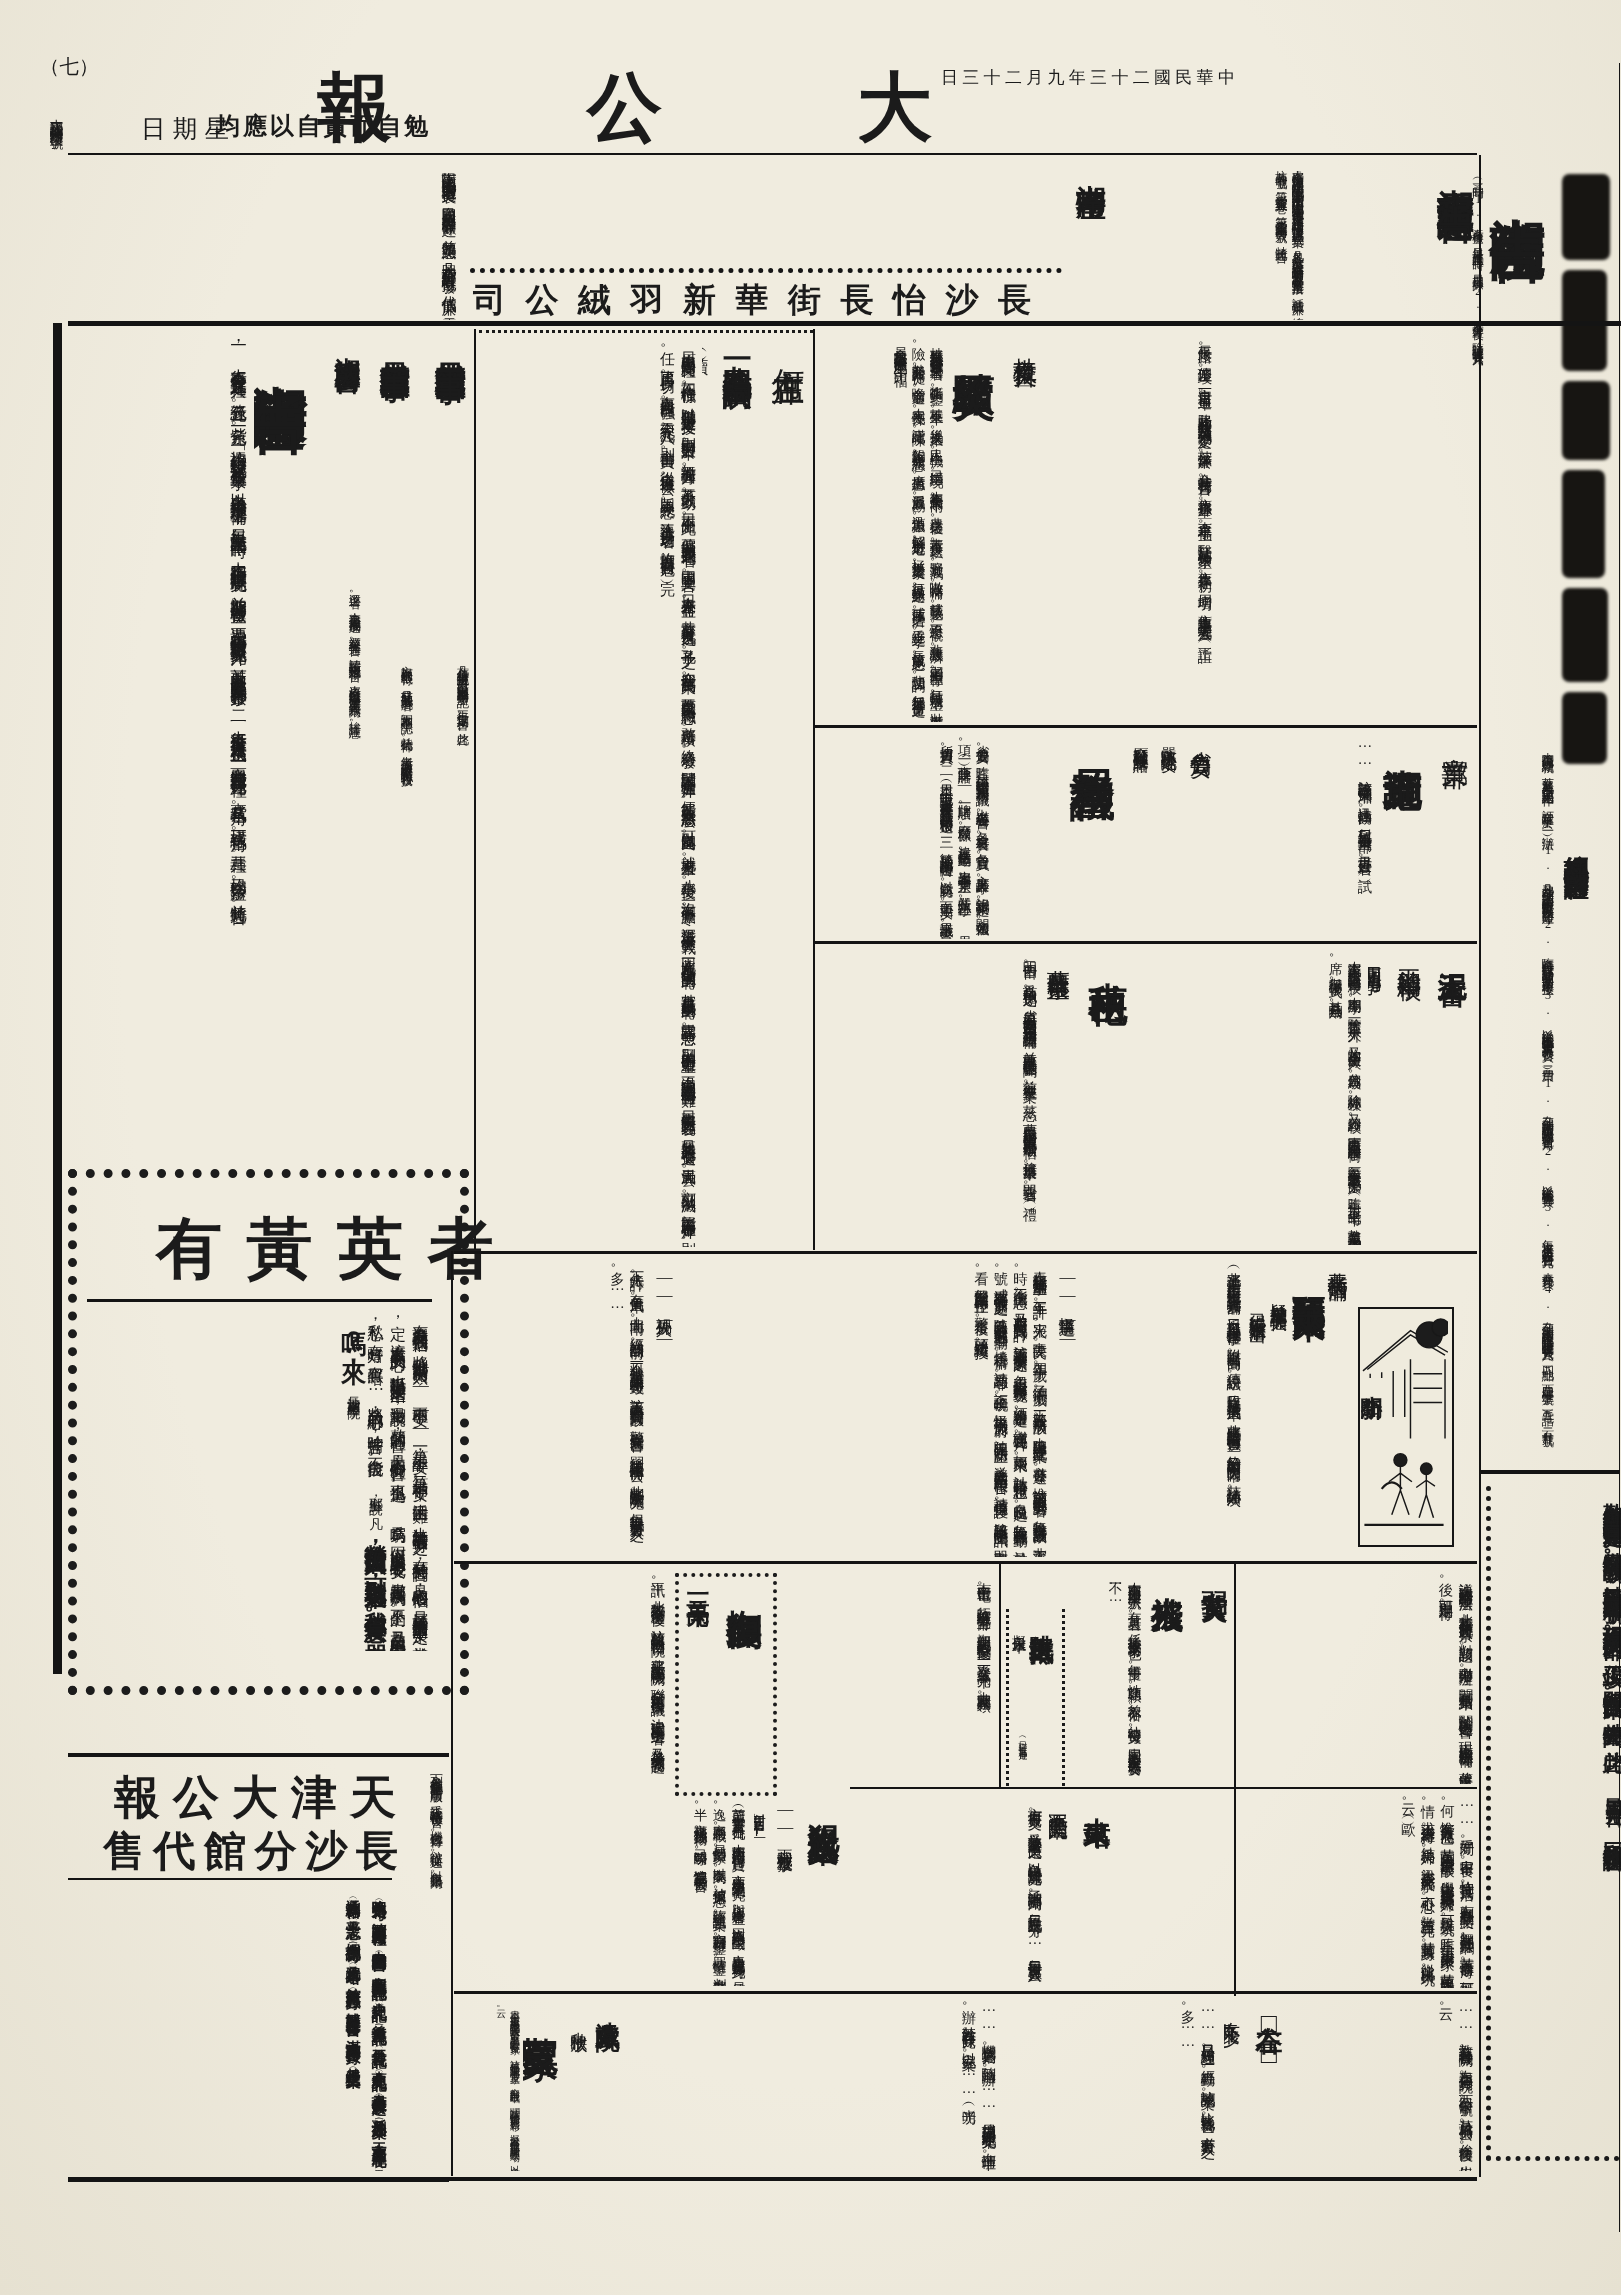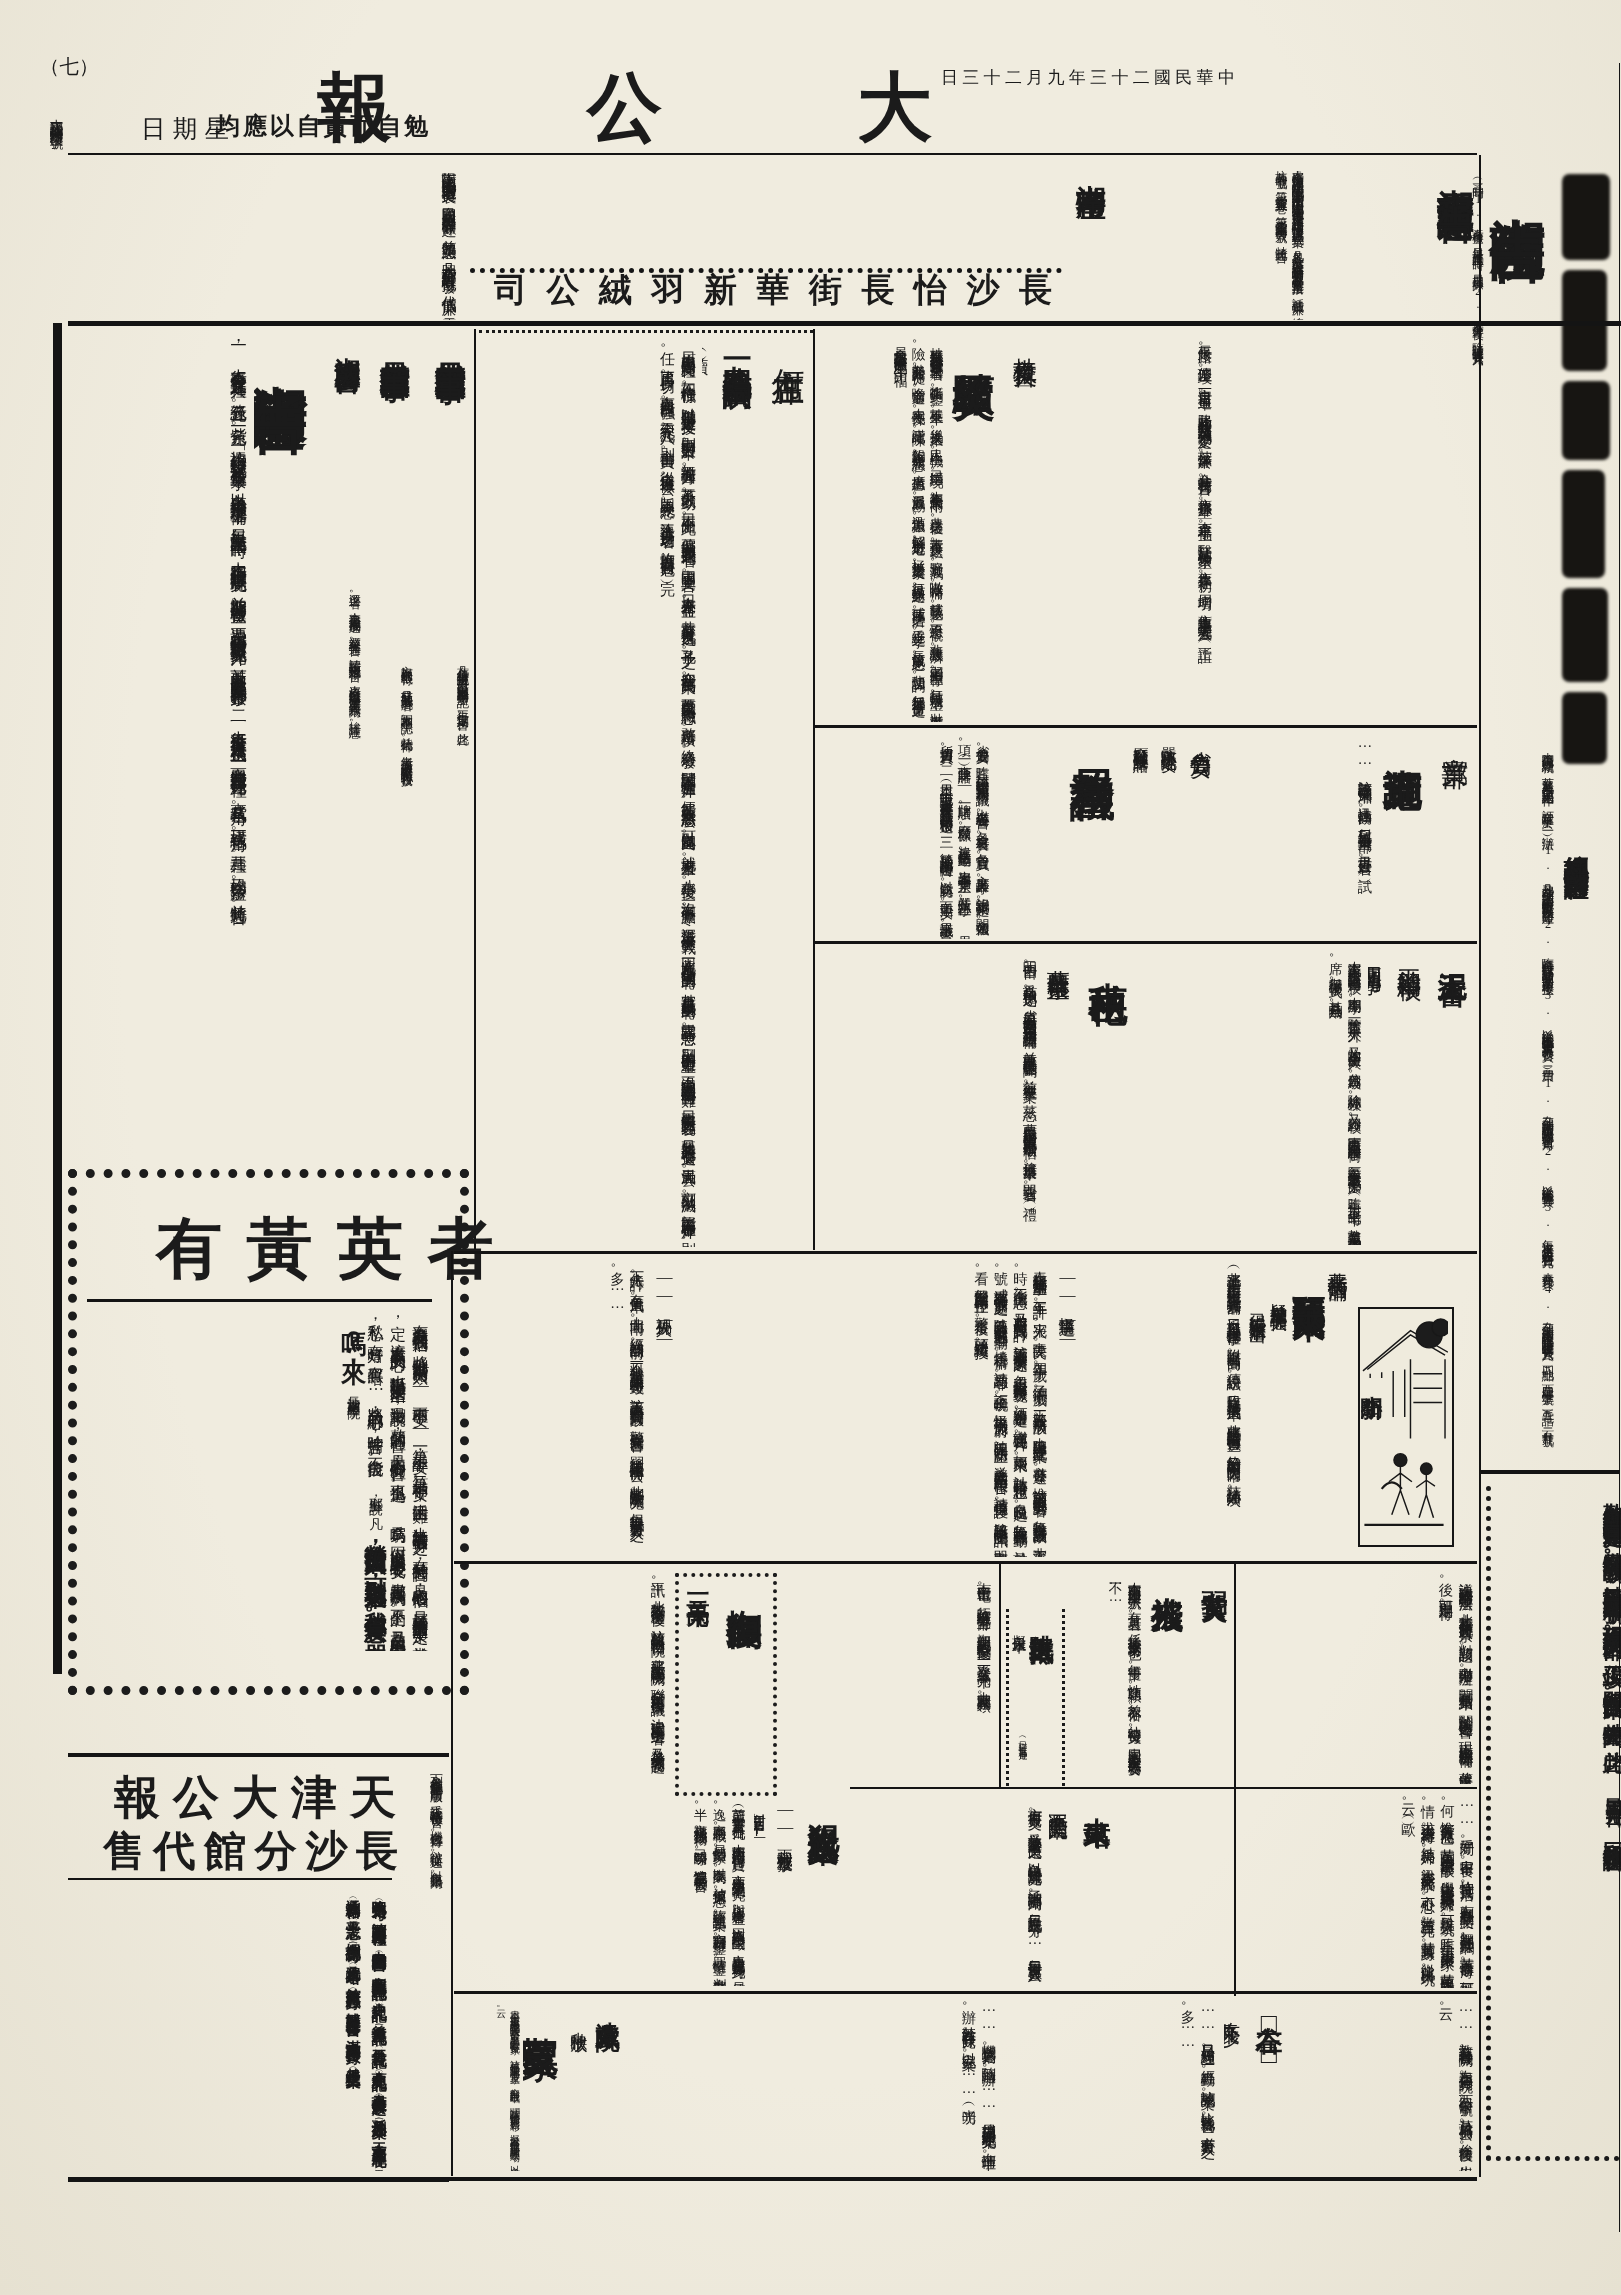--- a/index.html
+++ b/index.html
@@ -27,21 +27,21 @@
   <div class="h" style="left:40px;top:53px;font-size:19.5px;">（七）</div>
   <div class="h" style="left:141px;top:112px;font-size:24.5px;letter-spacing:7.2px;">日期星</div>
   <div class="h" style="left:216px;top:110px;font-size:24px;letter-spacing:2.9px;font-weight:bold;">均應以自責而自勉</div>
   <div class="h" style="left:317px;top:58px;font-size:75px;letter-spacing:195px;font-weight:bold;">報公大</div>
   <div class="h" style="left:941px;top:66px;font-size:17px;letter-spacing:4.3px;font-family:Liberation Serif, serif;">日三十二月九年三十二國民華中</div>
   <div class="rule" style="left:68px;top:153px;width:1409px;height:2.2px;"></div>
 
   <div class="v" style="left:37px;top:108px;width:29px;height:216px;font-size:13.7px;">支店設國貨陳列所體樓下三號</div>
   <div class="v" style="left:71px;top:160px;width:389px;height:160px;font-size:15px;line-height:22.3px;">衡陽丁鷄毛氏發明之機器提製　自民國八年起歷受各界歡迎　曾領獎憑照　凡照本章程訂製者一概批發　代價低廉　電話八四三九號</div>
   <div style="position:absolute;left:470px;top:268px;width:592px;border-top:5px dotted #161616;"></div>
-  <div class="h b" style="left:473px;top:268px;font-size:33px;letter-spacing:19.5px;margin-left:21px;">司公絨羽新華街長怡沙長</div>
+  <div class="h b" style="left:473px;top:278px;font-size:33px;letter-spacing:19.5px;">司公絨羽新華街長怡沙長</div>
   <div class="v b" style="left:1073px;top:161px;width:39px;height:159px;font-size:30px;">湖南特產</div>
 
   <div class="v" style="left:1117px;top:160px;width:189px;height:160px;font-size:12.3px;line-height:16.6px;">本處所轄湘潭株州平江醴陵萍鄉瀏陽永安市衡山衡陽湘鄉岳陽常德等處長途電話線均經迅速接通現已正式營業　凡各界人士欲與各該處通話者均可至本處各營業室接洽　話費低廉　總營業室北正街磚坊巷內廿七號　第二營業室金線巷　第三營業室南陽街廿六號　特此通告</div>
   <div class="v b" style="left:1310px;top:160px;width:166px;height:160px;font-size:37px;line-height:41px;">湖南省長途電話工程處通告</div>
 
   <div class="v" style="left:1457px;top:173px;width:27px;height:562px;font-size:11.5px;line-height:13.7px;">（三）時間　1.產前檢查　每日上午八時至十二時　星期日除外　2.接產不分晝夜　臨時請接生者收費六元</div>
   <div class="v b" style="left:1486px;top:173px;width:71px;height:562px;font-size:56px;">湖南產院佈告</div>
   <div style="position:absolute;left:1558px;top:164px;width:59px;height:663px;">
     <div class="blob" style="width:48px;height:86px;"></div>
     <div class="blob" style="width:45px;height:101px;"></div>

